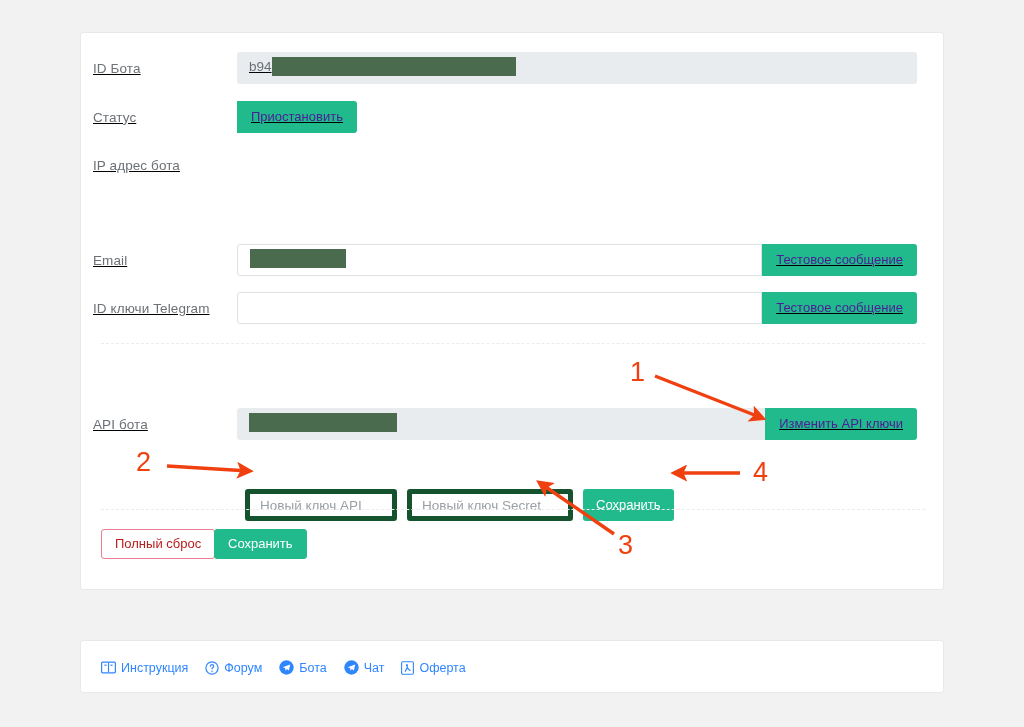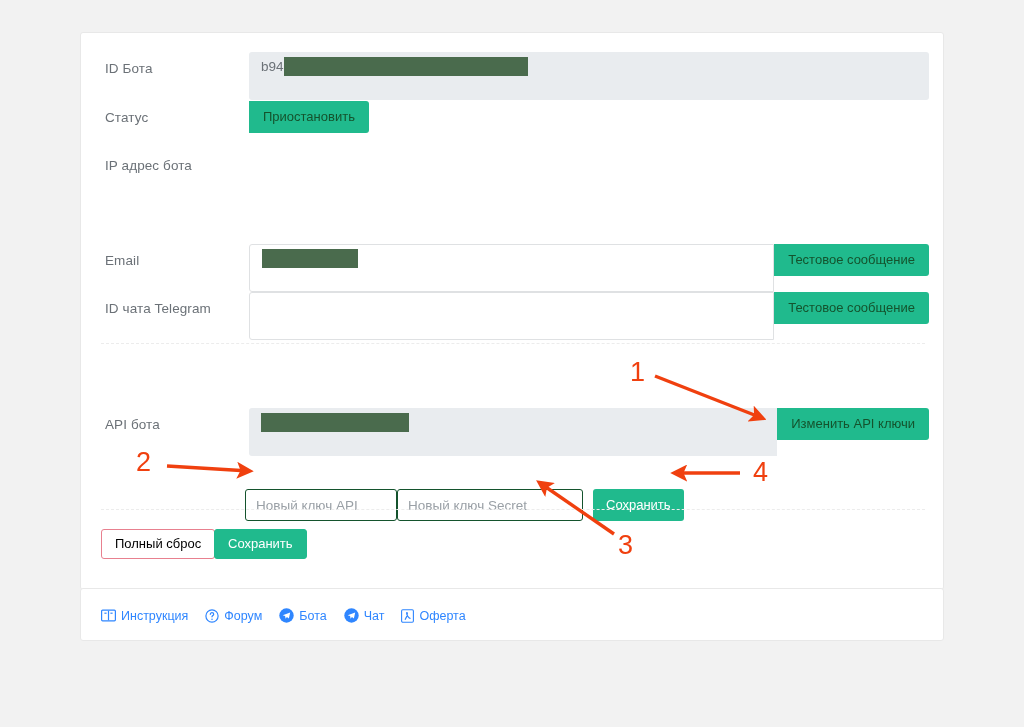--- a/index.html
+++ b/index.html
@@ -16,48 +16,49 @@
     overflow: hidden;
   }
 
   .card {
     position: absolute;
     background: #ffffff;
     border: 1px solid #e8e8e8;
     border-radius: 3px;
   }
   #main-card { left: 80px; top: 32px; width: 864px; height: 558px; }
-  #footer-card { left: 80px; top: 588px; width: 864px; height: 53px; }
+  #footer-card { left: 80px; top: 640px; width: 864px; height: 53px; }
 
   
   .row {
     position: absolute;
-    left: 24px;
+    left: 12px;
     width: 824px;
     height: 32px;
     display: flex;
     align-items: center;
+    text-decoration: underline;
   }
   .row-label {
     width: 144px;
     flex: 0 0 144px;
     font-size: 13.5px;
     color: #6b7177;
     letter-spacing: .1px;
   }
   .field-wrap {
     flex: 1 1 auto;
     position: relative;
     height: 32px;
     display: flex;
     align-items: stretch;
   }
   .field {
     flex: 1 1 auto;
-    height: 48px;
+    height: 32px;
     line-height: 30px;
     padding: 0 12px;
     font-size: 13.5px;
     color: #6b7177;
     border-radius: 3px 0 0 3px;
     overflow: hidden;
     white-space: nowrap;
     position: relative;
   }
   .field.readonly { background: #e9ecef; border: none; border-radius: 3px; }
@@ -66,21 +67,21 @@
     background: #ffffff;
     border: 1px solid #dfe1e3;
     line-height: 28px;
     border-radius: 3px 0 0 3px;
   }
 
   .btn {
     flex: 0 0 auto;
     border: none;
     background: #20ba8d;
-    color: #14532d;
+    color: #4c1d95;
     font-family: "Liberation Sans", sans-serif;
     font-size: 13px;
     padding: 0 14px;
     height: 32px;
     line-height: 32px;
     border-radius: 0 3px 3px 0;
     cursor: pointer;
     white-space: nowrap;
   }
 
@@ -111,34 +112,34 @@
     font-size: 13px;
     font-family: "Liberation Sans", sans-serif;
     border-radius: 3px;
     cursor: pointer;
     padding: 0 13px;
     white-space: nowrap;
   }
   .btn-outline-danger {
     background: #ffffff;
     border: 1px solid #e8808f;
-    color: #000000;
+    color: #b91c1c;
   }
   .btn-green-solid {
     background: #20ba8d;
     border: 1px solid #20ba8d;
     color: #ffffff;
   }
 
   
   #api-subrow { position: absolute; left: 164px; top: 456px; display: flex; align-items: center; }
   .small-input {
     width: 152px;
     height: 32px;
-    border: 1px solid #14532d;
+    border: 5px solid #14532d;
     border-radius: 3px;
     background: #fff;
     font-size: 13.5px;
     color: #8b9197;
     font-family: "Liberation Sans", sans-serif;
     padding: 0 10px;
     outline: none;
   }
   .small-input::placeholder { color: #9aa0a6; opacity: 1; }
   #save-api-btn {
@@ -219,41 +220,41 @@
 
     <div class="row" style="top:211px">
       <div class="row-label">Email</div>
       <div class="field-wrap">
         <div class="field input"><span class="redact" style="width:96px"></span></div>
         <button class="btn">Тестовое сообщение</button>
       </div>
     </div>
 
     <div class="row" style="top:259px">
-      <div class="row-label">ID чата Telegram</div>
+      <div class="row-label">ID ключи Telegram</div>
       <div class="field-wrap">
         <div class="field input"></div>
         <button class="btn">Тестовое сообщение</button>
       </div>
     </div>
 
     <div class="sep" style="top:310px"></div>
 
 
     <div class="row" style="top:375px">
       <div class="row-label">API бота</div>
       <div class="field-wrap">
         <div class="field readonly has-btn"><span class="redact" style="width:148px"></span></div>
         <button class="btn">Изменить API ключи</button>
       </div>
     </div>
 
     <div id="api-subrow">
       <input class="small-input" type="text" placeholder="Новый ключ API" style="">
-      <input class="small-input" type="text" style="width: 186px;" placeholder="Новый ключ Secret">
+      <input class="small-input" type="text" style="margin-left: 10px; width: 166px;" placeholder="Новый ключ Secret">
       <button id="save-api-btn">Сохранить</button>
     </div>
 
     <div class="sep" style="top:476px"></div>
 
     <button class="btn-std btn-outline-danger" style="left:20px;top:496px">Полный сброс</button>
     <button class="btn-std btn-green-solid" style="left:133px;top:496px">Сохранить</button>
   </div>
 
   <div class="card" id="footer-card">

